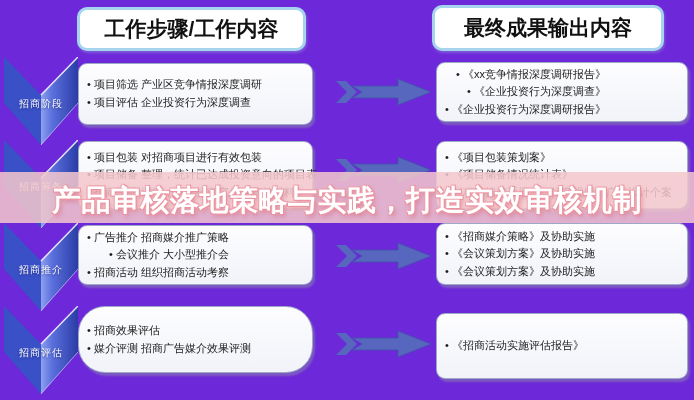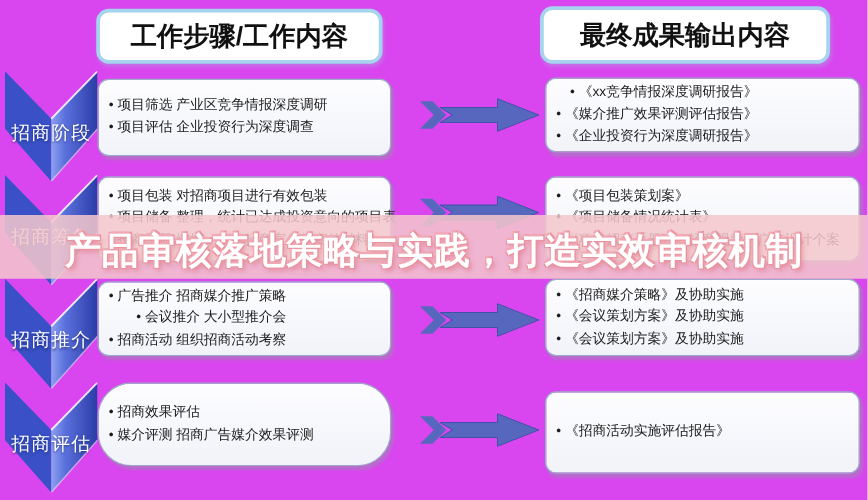--- a/index.html
+++ b/index.html
@@ -1,27 +1,27 @@
 <!DOCTYPE html>
 <html><head>
 <meta charset="utf-8">
 <style>
   html,body{margin:0;padding:0;background:#fff;}
   body{font-family:"Liberation Sans","DejaVu Sans",sans-serif;}
-  .canvas{position:relative;width:694px;height:400px;overflow:hidden;background:#d946ef;}
+  .canvas{position:relative;width:694px;height:400px;overflow:hidden;background:#6d28d9;}
 
   .header-box{position:absolute;display:flex;align-items:center;justify-content:center;
     background:#fff;border:3px solid #A6D4EE;border-radius:10px;font-weight:bold;
     font-size:21px;color:#111;box-shadow:1px 2px 3px rgba(160,190,215,.35);}
   #hdr-left{left:77px;top:7px;width:223px;height:38px;}
   #hdr-right{left:432px;top:5px;width:226px;height:40px;}
 
   .chevron{position:absolute;left:4px;width:74px;height:88px;}
   .chev-label{position:absolute;left:0;top:40px;width:100%;text-align:center;color:#fff;
-    font-size:15px;letter-spacing:1px;text-shadow:0 1px 2px rgba(10,20,80,.6);}
+    font-size:10px;letter-spacing:1px;text-shadow:0 1px 2px rgba(10,20,80,.6);}
 
   .flowbox{position:absolute;display:flex;align-items:center;border:1px solid #9DA9C7;
     border-radius:9px;background:linear-gradient(#FDFDFF,#F1F3F9);
     box-shadow:2px 3px 2px rgba(145,150,165,.45);}
   .workbox{left:78px;width:233px;}
   .outbox{left:436px;width:250px;}
   .flowbox ul{list-style:none;margin:0;padding:2px 2px 2px 8px;}
   .flowbox li{font-size:11px;color:#1b1b1b;line-height:1.6;white-space:nowrap;
     padding-left:11px;text-indent:-11px;}
   .flowbox li::before{content:"•  ";}
@@ -66,21 +66,21 @@
           <li>项目评估 企业投资行为深度调查</li>
         </ul>
       </div>
       <div class="arrow" style="top: 78px;"><svg width="96" height="28" viewBox="0 0 96 28">
           <polygon points="0,3 10,3 21,14 10,25 0,25 11,14" fill="#5767BE"></polygon>
           <polygon points="16,8 62,8 62,1 95,14 62,27 62,20 16,20 26,14" fill="#5767BE" stroke="#4152A8" stroke-width="0.8"></polygon>
         </svg></div>
       <div class="flowbox outbox" style="top: 62px; height: 58px; text-align: right;">
         <ul>
           <li>《xx竞争情报深度调研报告》</li>
-          <li>《媒介推广效果评测评估报告》</li>
+          <li>《企业投资行为深度调查》</li>
           <li>《企业投资行为深度调研报告》</li>
         </ul>
       </div>
       <div class="chevron" style="top: 140px;"><svg width="74" height="88" viewBox="0 0 74 88">
           <defs>
             <linearGradient id="cg1" x1="0" y1="0" x2="1" y2="0">
               <stop offset="0" stop-color="#8DA0F0"></stop>
               <stop offset="0.3" stop-color="#5A70DC"></stop>
               <stop offset="1" stop-color="#2B3CA6"></stop>
             </linearGradient>

